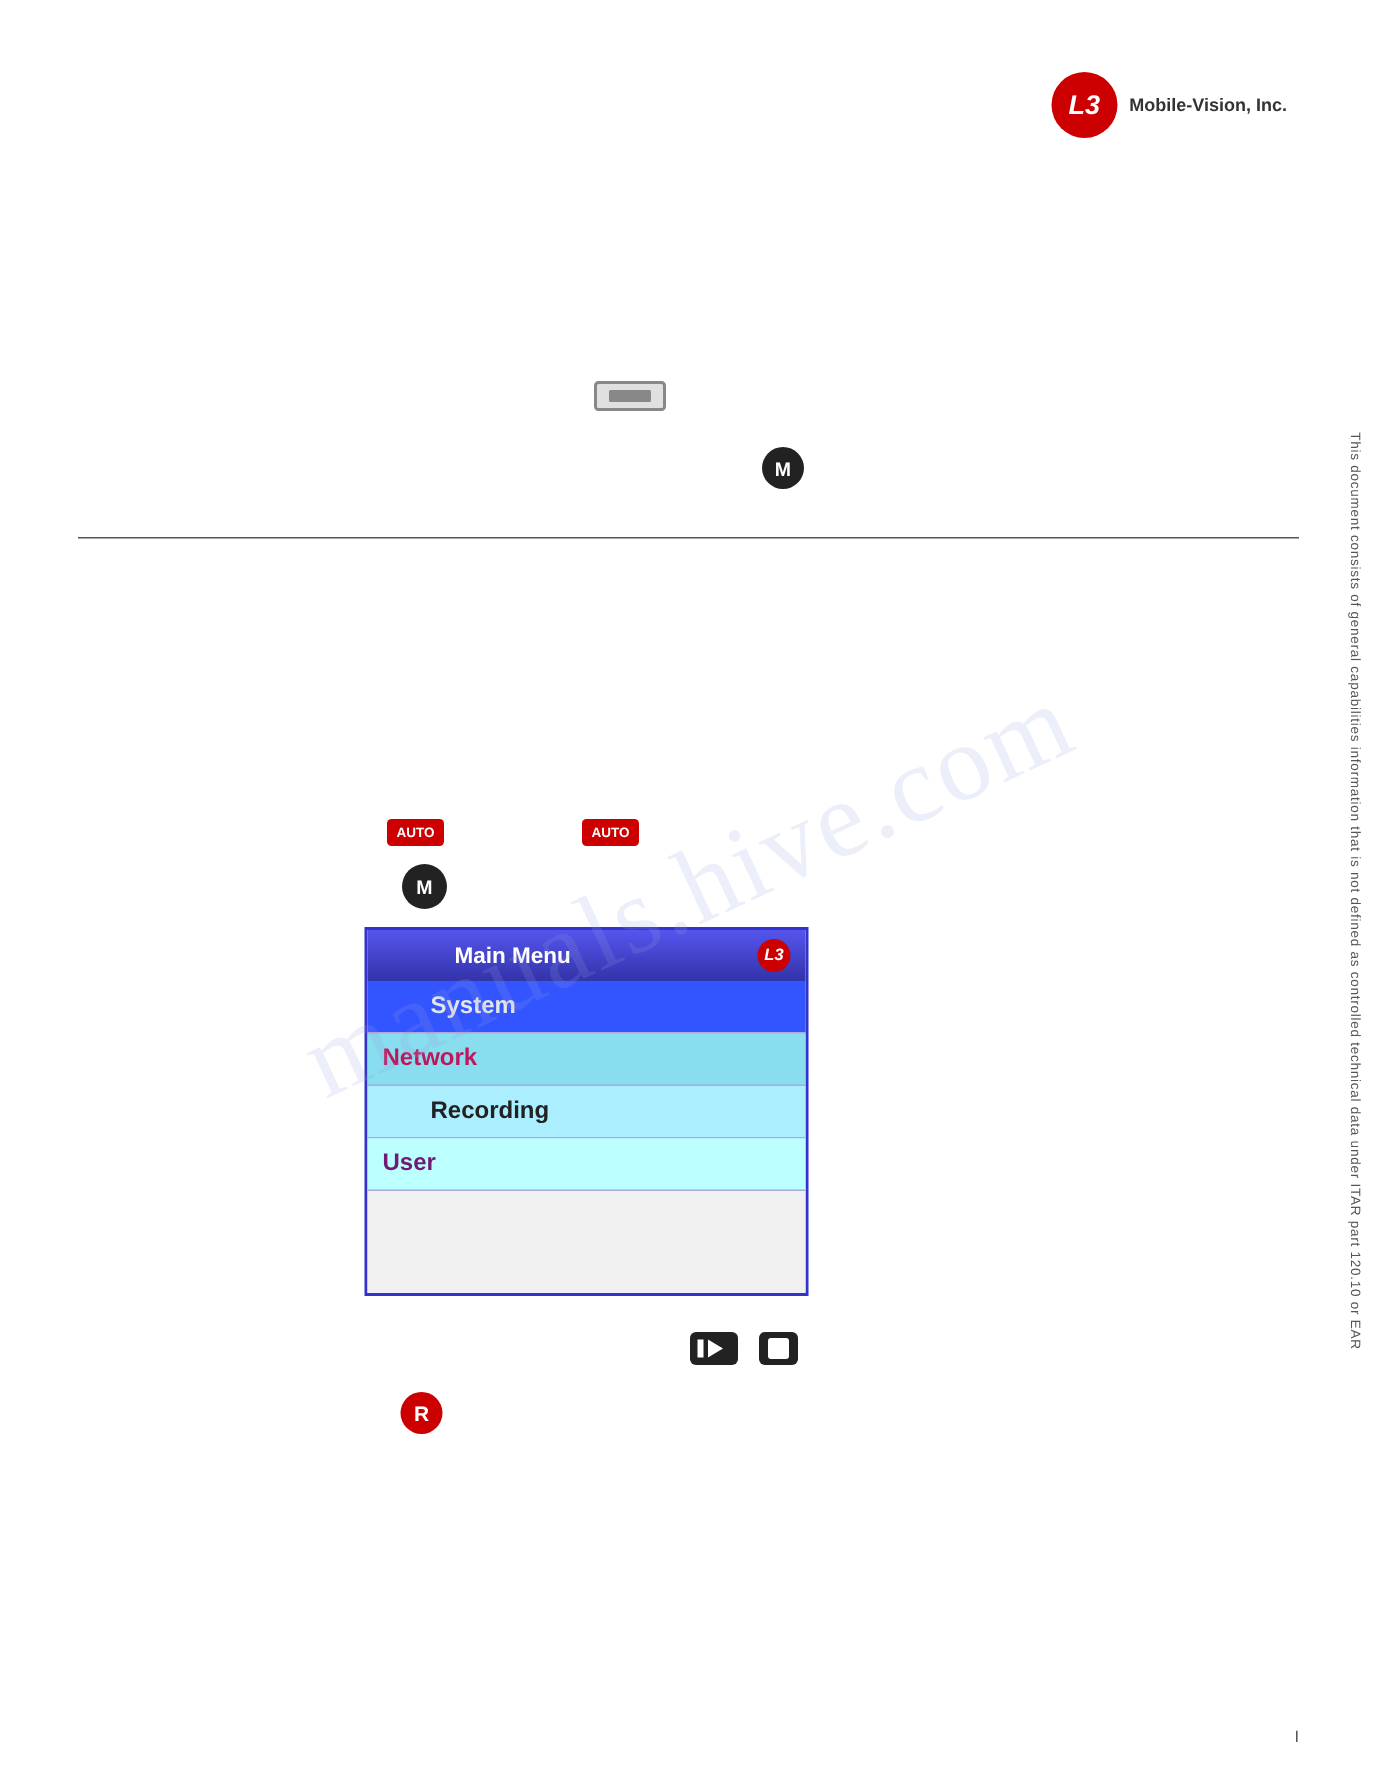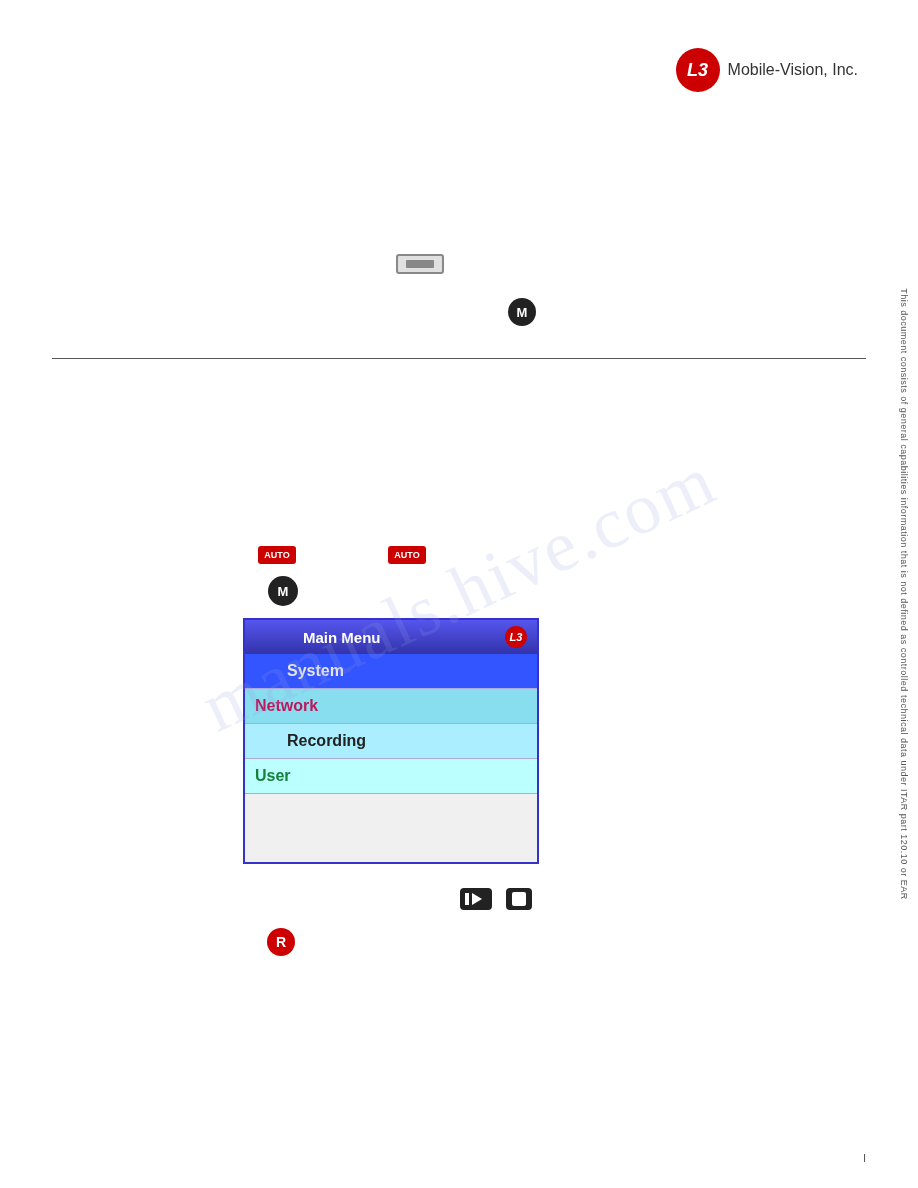--- a/index.html
+++ b/index.html
@@ -66,23 +66,24 @@
       display: flex;
       align-items: center;
       justify-content: center;
       color: white;
       font-size: 18px;
       font-weight: bold;
       font-style: italic;
     }
 
     .logo-text {
-      font-size: 16px;
+      font-size: 12px;
       color: #333;
       line-height: 1.4;
+      font-weight: bold;
     }
 
     
     .h-rule {
       position: absolute;
       top: 358px;
       left: 52px;
       right: 52px;
       height: 1px;
       background: #555;
@@ -239,21 +240,21 @@
     }
 
     .menu-item-recording {
       background: #aaeeff;
       color: #222;
       padding-left: 42px;
     }
 
     .menu-item-user {
       background: #bbffff;
-      color: #15803d;
+      color: #701a75;
     }
 
     .menu-empty {
       height: 68px;
       background: #f0f0f0;
     }
 
     
     .play-stop-area {
       position: absolute;

